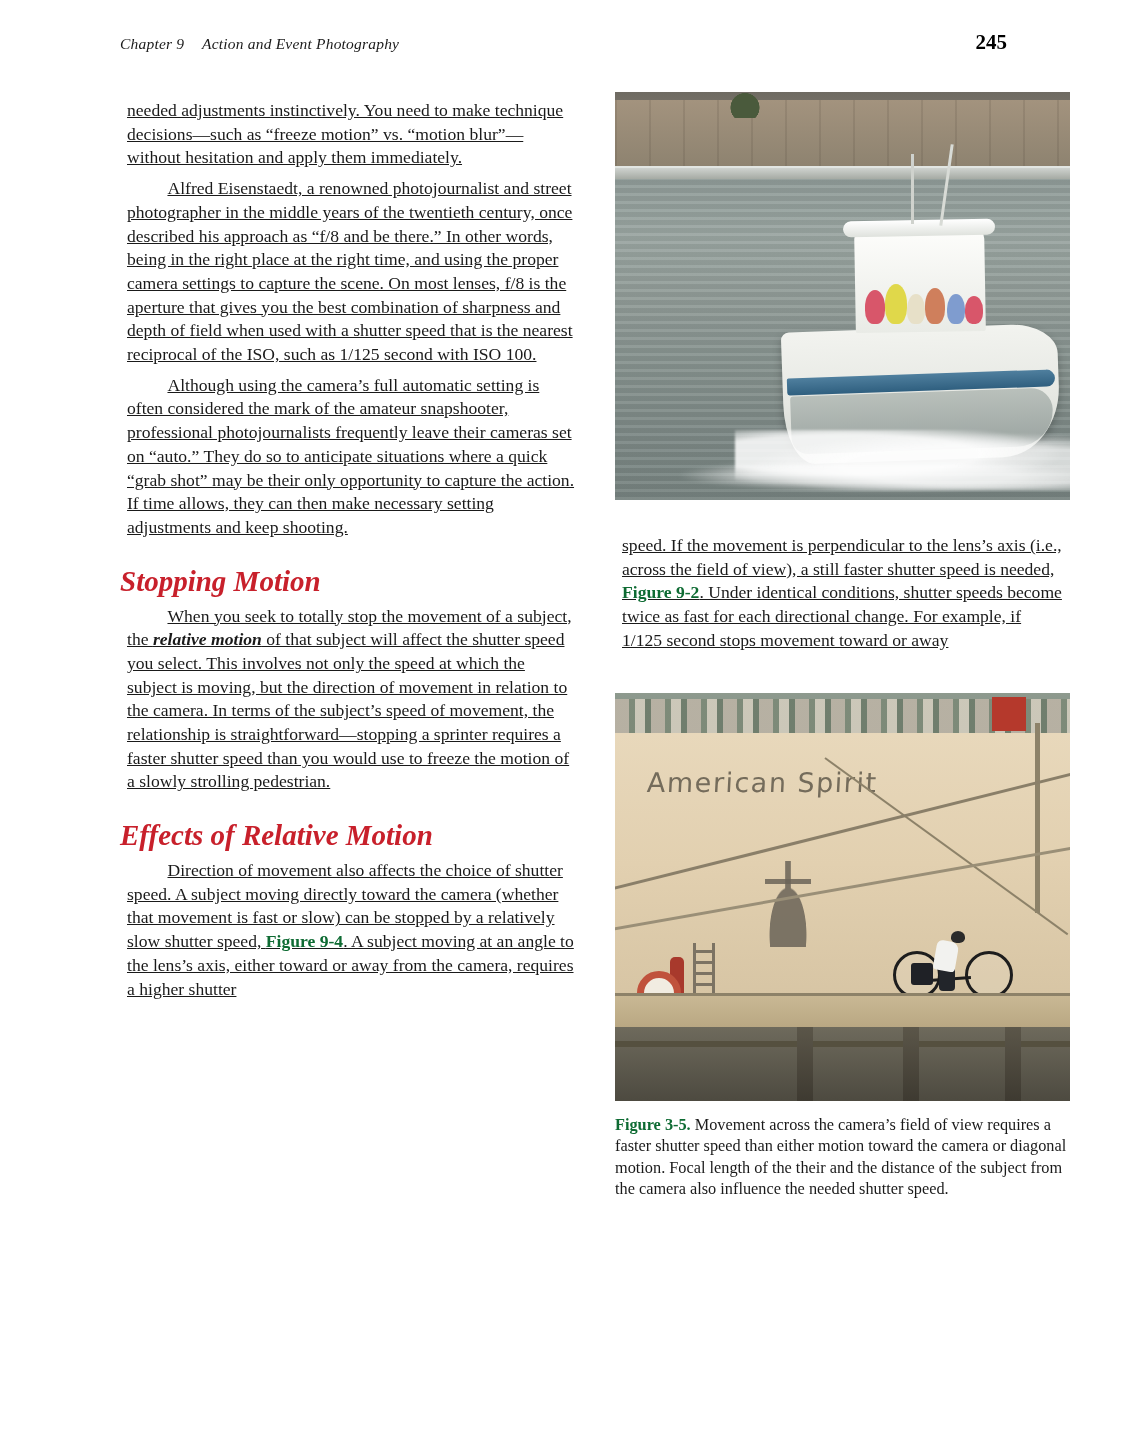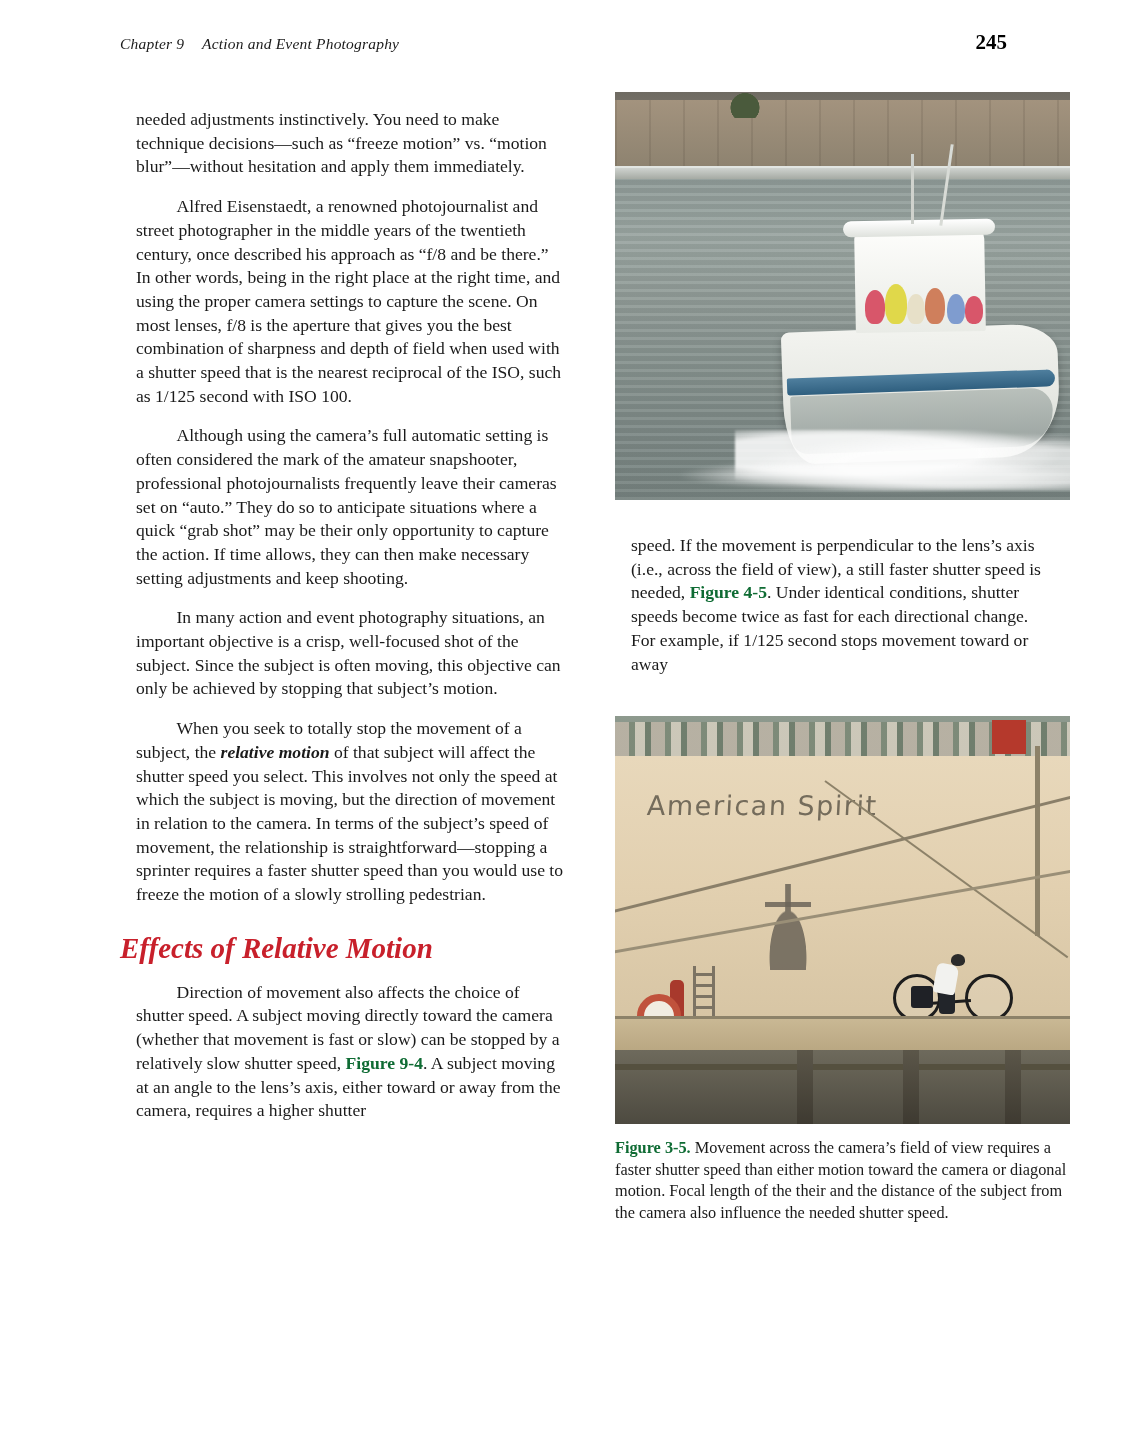--- a/index.html
+++ b/index.html
@@ -51,24 +51,25 @@
     top: 92px;
     width: 463px;
   }
   .col-right {
     position: absolute;
     left: 615px;
     top: 92px;
     width: 455px;
   }
   p {
-    margin: 16px;
+    margin: 7px;
     font-size: 17.6px;
     line-height: 23.7px;
     text-align: left;
+    text-decoration: underline;
   }
   p.indent {
     text-indent: 2.3em;
   }
   h2.section {
     font-family: "Liberation Serif", serif;
     font-style: italic;
     font-weight: bold;
     color: #c8202b;
     font-size: 29px;
@@ -337,22 +338,22 @@
     </div>
     <div class="page-number">245</div>
   </div>
 
   <div class="col-left">
 
     <p>needed adjustments instinctively. You need to make technique decisions—such as “freeze motion” vs. “motion blur”—without hesitation and apply them immediately.</p>
     <p class="indent">Alfred Eisenstaedt, a renowned photojournalist and street photographer in the middle years of the twentieth century, once described his approach as “f/8 and be there.” In other words, being in the right place at the right time, and using the proper camera settings to capture the scene. On most lenses, f/8 is the aperture that gives you the best combination of sharpness and depth of field when used with a shutter speed that is the nearest reciprocal of the ISO, such as 1/125 second with ISO 100.</p>
     <p class="indent">Although using the camera’s full automatic setting is often considered the mark of the amateur snapshooter, professional photojournalists frequently leave their cameras set on “auto.” They do so to anticipate situations where a quick “grab shot” may be their only opportunity to capture the action. If time allows, they can then make necessary setting adjustments and keep shooting.</p>
 
-
-    <p class="indent">In many action and event photography situations, an important objective is a crisp, well-focused shot of the subject. Since the subject is often moving, this objective can only be achieved by stopping that subject’s motion.</p>
+    <h2 class="section">Stopping Motion</h2>
+
 
     <p class="indent"><span>When you seek to totally stop the movement of a subject, the </span><em class="term">relative motion</em><span> of that subject will affect the shutter speed you select. This involves not only the speed at which the subject is moving, but the direction of movement in relation to the camera. In terms of the subject’s speed of movement, the relationship is straightforward—stopping a sprinter requires a faster shutter speed than you would use to freeze the motion of a slowly strolling pedestrian.</span></p>
 
     <h2 class="section">Effects of Relative Motion</h2>
 
     <p class="indent"><span>Direction of movement also affects the choice of shutter speed. A subject moving directly toward the camera (whether that movement is fast or slow) can be stopped by a relatively slow shutter speed, </span><span class="figref">Figure 9-4</span><span>. A subject moving at an angle to the lens’s axis, either toward or away from the camera, requires a higher shutter</span></p>
 
   </div>
 
   <div class="col-right">
@@ -379,21 +380,21 @@
           <i style="left:44px; top:14px; width:18px; height:30px; background:#e7e0c8;"></i>
           <i style="left:62px; top:8px;  width:20px; height:36px; background:#cf7f5c;"></i>
           <i style="left:84px; top:14px; width:18px; height:30px; background:#7f9ccf;"></i>
           <i style="left:102px;top:16px; width:18px; height:28px; background:#d8566a;"></i>
         </div>
         <div class="p1-spray"></div>
         <div class="p1-wake"></div>
       </div>
     </div>
 
-    <p class="mid-text"><span>speed. If the movement is perpendicular to the lens’s axis (i.e., across the field of view), a still faster shutter speed is needed, </span><span class="figref">Figure 4-5</span><span>. Under identical conditions, shutter speeds become twice as fast for each directional change. For example, if 1/125 second stops movement toward or away</span></p>
+    <p class="mid-text"><span>speed. If the movement is perpendicular to the lens’s axis (i.e., across the field of view), a still faster shutter speed is needed, </span><span class="figref">Figure 9-2</span><span>. Under identical conditions, shutter speeds become twice as fast for each directional change. For example, if 1/125 second stops movement toward or away</span></p>
 
     <div class="figure fig2-wrap">
       <div class="photo photo2">
         <div class="p2-top"></div>
         <div class="p2-topdeck"></div>
         <div class="p2-redbox"></div>
         <div class="p2-hull"></div>
         <div class="p2-shipname">American Spirit</div>
         <div class="p2-cable3"></div>
         <div class="p2-post"></div>

